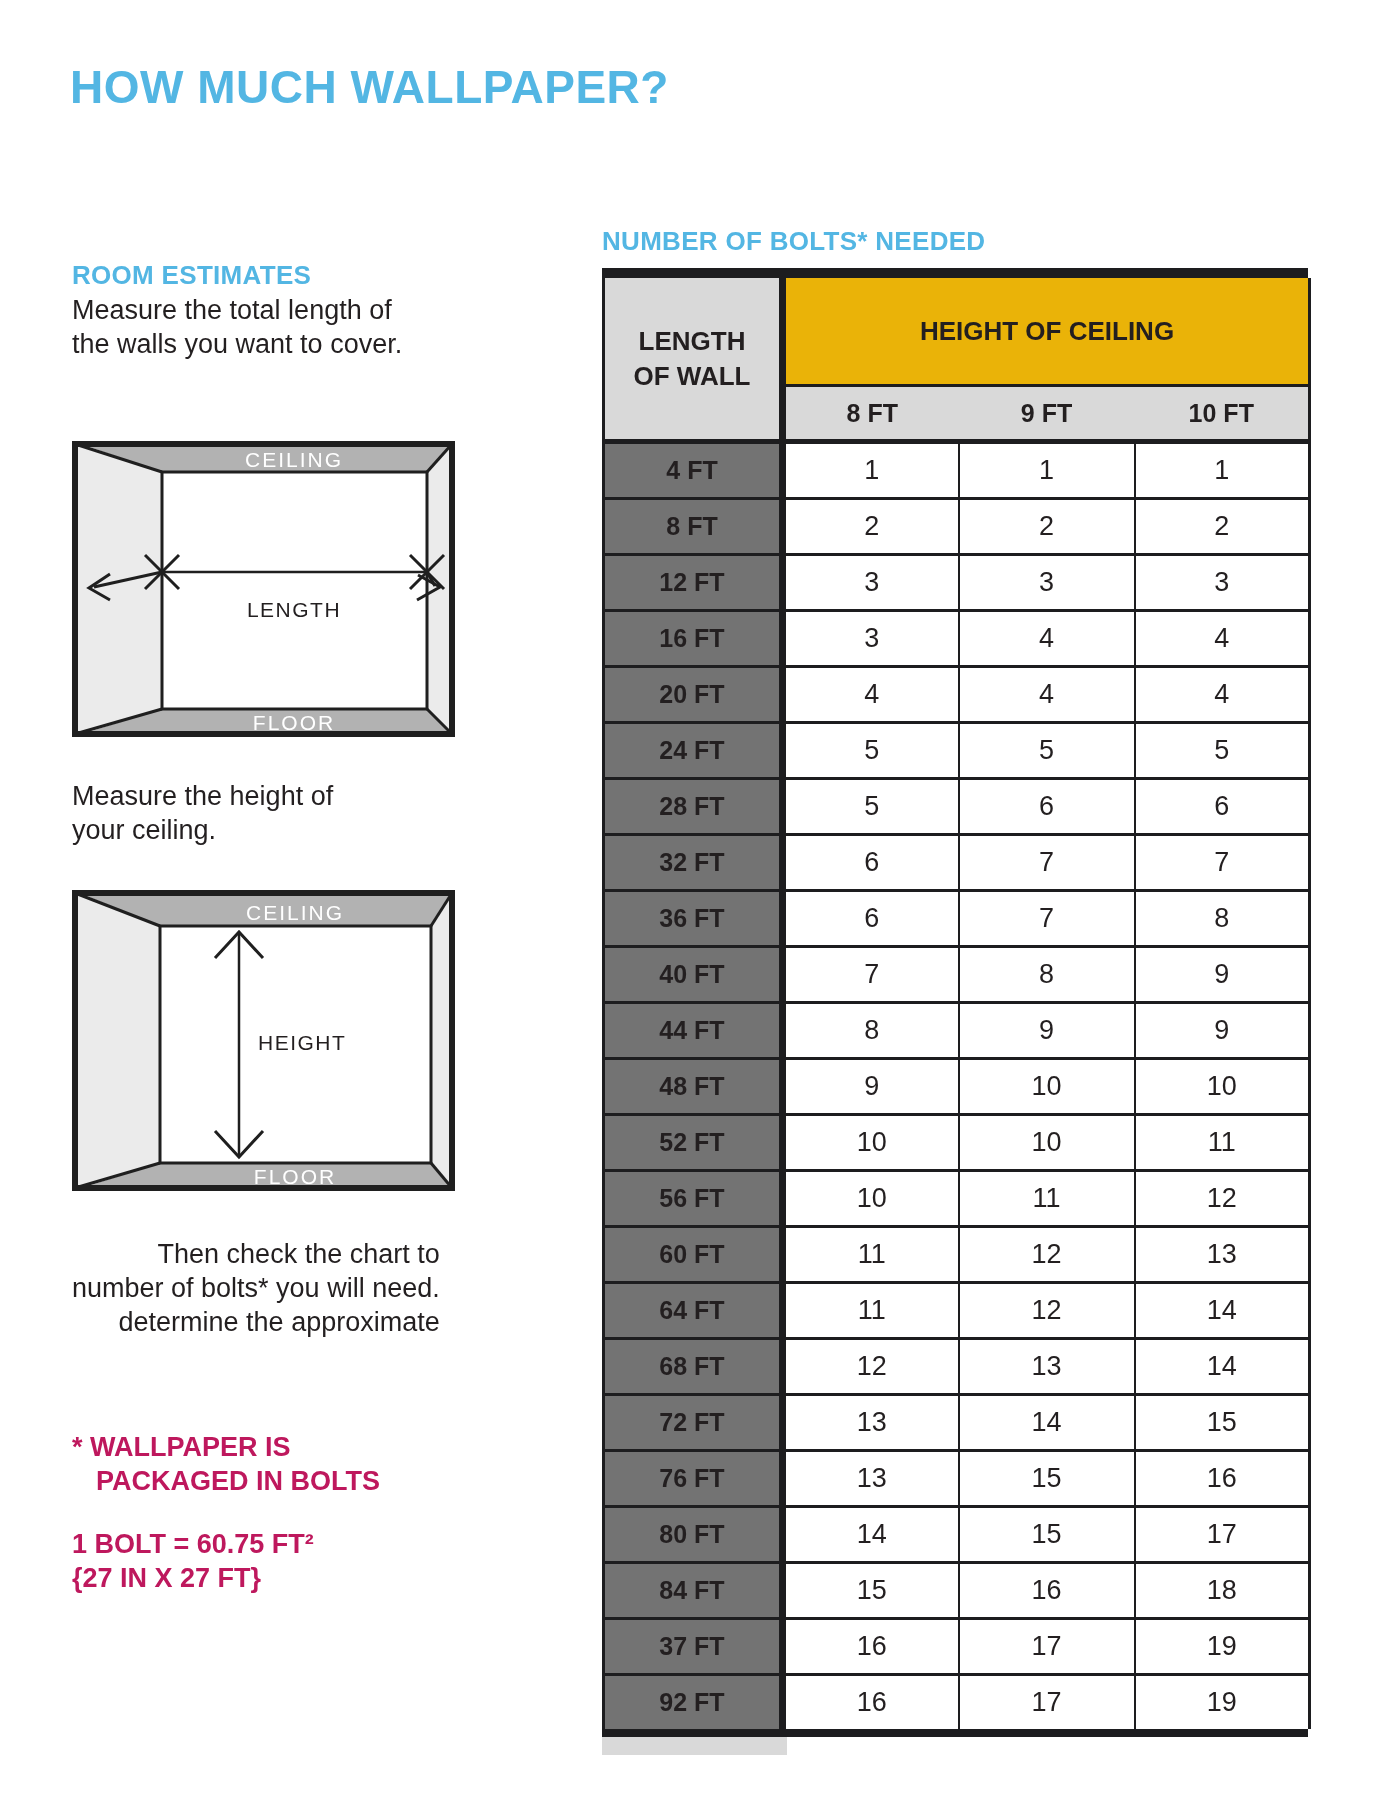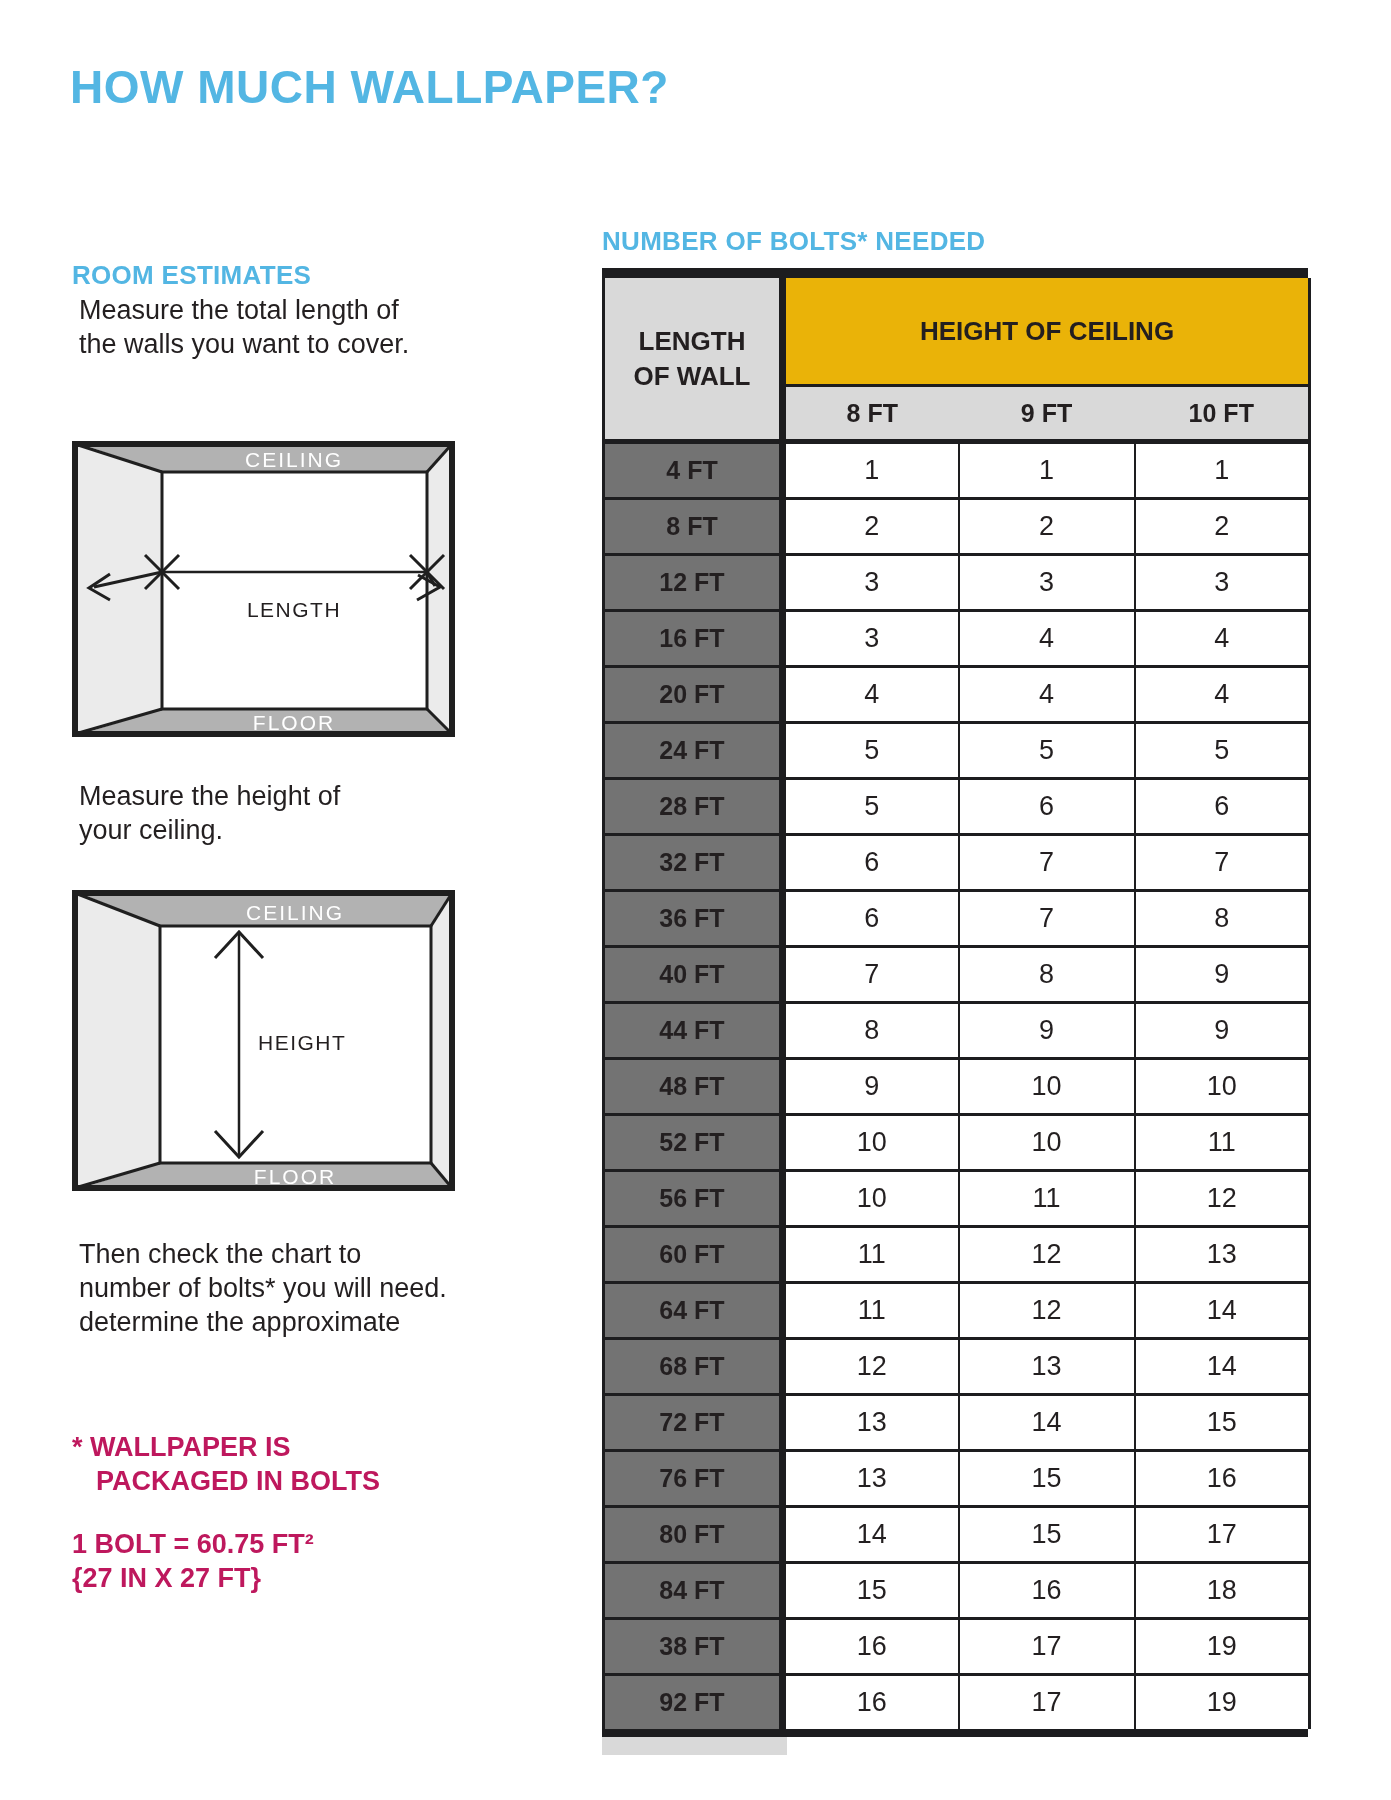--- a/index.html
+++ b/index.html
@@ -7,21 +7,21 @@
     position:relative;width:1391px;height:1800px;background:#ffffff;overflow:hidden;
     font-family:"Liberation Sans","DejaVu Sans",sans-serif;color:#231f20;
   }
   .abs{position:absolute;}
   .page-title{
     left:70px;top:60px;font-size:46px;font-weight:bold;color:#53b6e3;letter-spacing:.5px;
   }
   .sec-head{
     font-size:26px;font-weight:bold;color:#53b6e3;letter-spacing:.3px;
   }
-  .body-text{font-size:27px;line-height:34px;color:#231f20;margin-left:7px;}
+  .body-text{font-size:27px;line-height:34px;color:#231f20;}
   .note-text{font-size:27px;line-height:34px;font-weight:bold;color:#be185d;}
   .note-text .indent{padding-left:24px;}
   .diagram{position:absolute;left:72px;}
   .diagram text{font-family:"Liberation Sans","DejaVu Sans",sans-serif;}
   .diag-label-light{fill:#ffffff;font-size:21px;letter-spacing:2px;}
   .diag-label-dark{fill:#231f20;font-size:21px;letter-spacing:1.5px;}
 
   
   .table-head{
     left:602px;top:226px;width:706px;text-align:left;
@@ -122,21 +122,21 @@
       <line x1="167" y1="42" x2="167" y2="267" stroke-width="2.5"></line>
       <polyline points="143,68 167,42 191,68"></polyline>
       <polyline points="143,241 167,267 191,241"></polyline>
     </g>
     <text x="223" y="30" text-anchor="middle" class="diag-label-light">CEILING</text>
     <text x="223" y="294" text-anchor="middle" class="diag-label-light">FLOOR</text>
     <text x="186" y="160" text-anchor="start" class="diag-label-dark">HEIGHT</text>
     <rect x="3" y="3" width="377" height="295" fill="none" stroke="#1f1f1f" stroke-width="6"></rect>
   </svg>
 
-  <div class="abs body-text" style="left:72px;top:1237px;">
+  <div class="abs body-text" style="left:72px;top:1237px;text-align:right;">
     <div>Then check the chart to</div>
     <div>number of bolts* you will need.</div>
     <div>determine the approximate</div>
   </div>
 
   <div class="abs note-text" style="left:72px;top:1430px;">
     <div>* WALLPAPER IS</div>
     <div class="indent">PACKAGED IN BOLTS</div>
   </div>
 
@@ -291,21 +291,21 @@
             <td>15</td>
             <td>17</td>
           </tr>
           <tr>
             <th class="rowlabel">84 FT</th>
             <td>15</td>
             <td>16</td>
             <td>18</td>
           </tr>
           <tr>
-            <th class="rowlabel">38 FT</th>
+            <th class="rowlabel">37 FT</th>
             <td>16</td>
             <td>17</td>
             <td>19</td>
           </tr>
           <tr>
             <th class="rowlabel">92 FT</th>
             <td>16</td>
             <td>17</td>
             <td>19</td>
           </tr>

